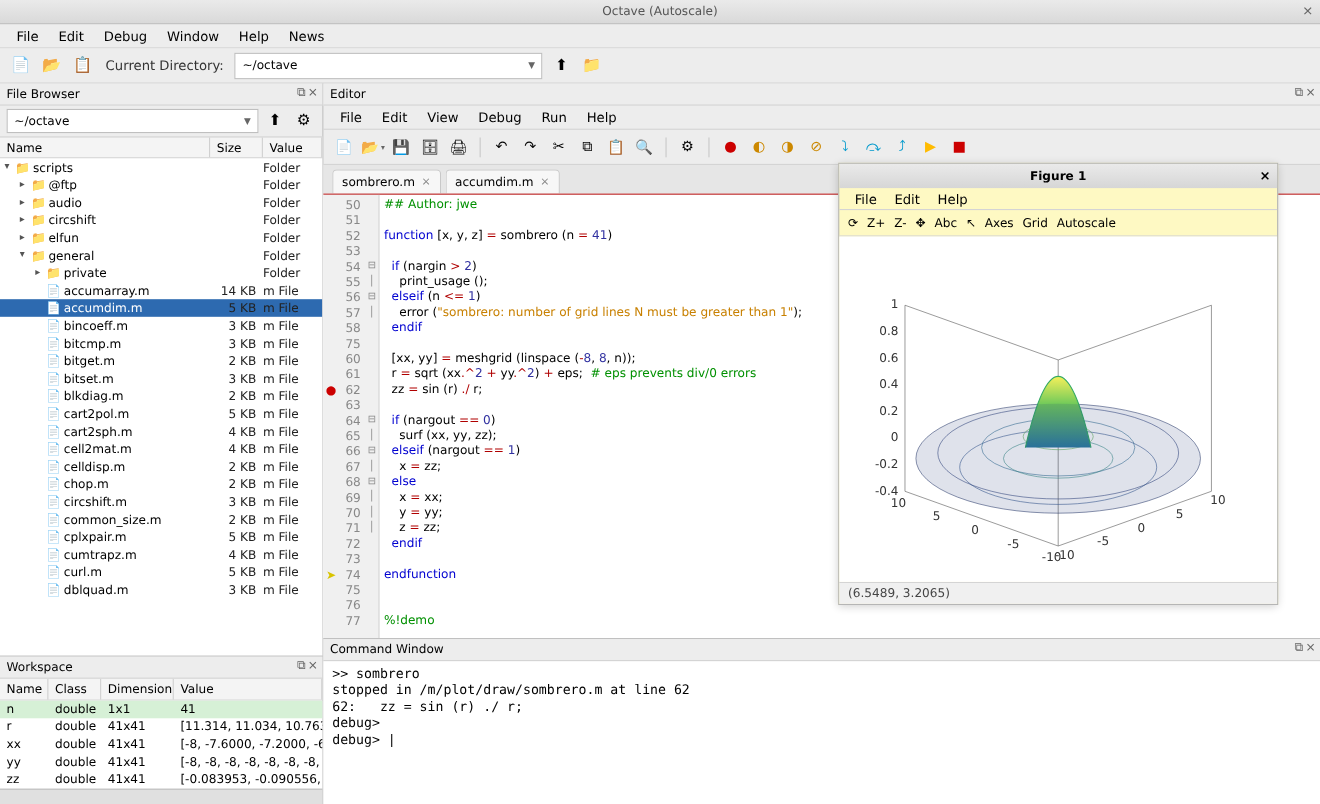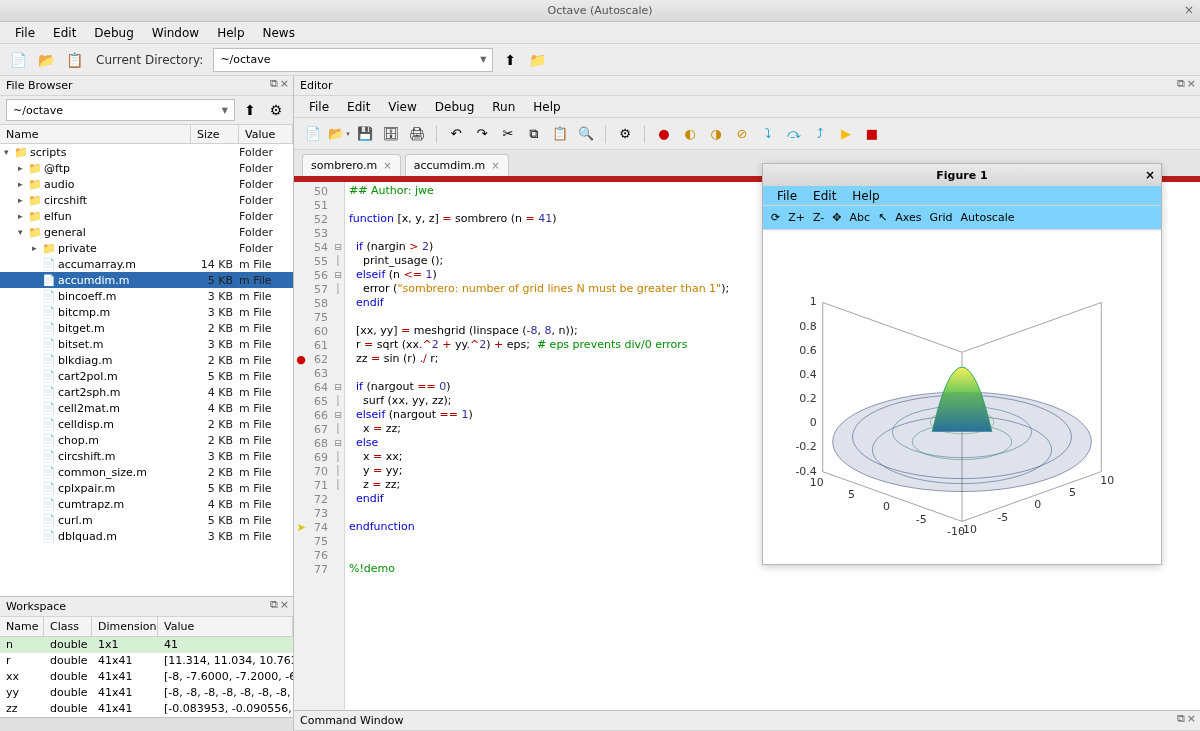--- a/index.html
+++ b/index.html
@@ -43,36 +43,36 @@
 .rightcol { flex: 1; display: flex; flex-direction: column; position: relative; justify-content: space-between; }
 .editor-menubar { height: 22px; display: flex; align-items: center; padding: 0 6px; border-bottom: 1px solid #d4d4d4; }
 .editor-menubar > div { padding: 3px 9px; font-size: 12px; cursor: pointer; }
 .editor-toolbar { height: 32px; display: flex; align-items: center; gap: 4px; padding: 0 8px; border-bottom: 1px solid #d4d4d4; }
 .ebtn { width: 22px; height: 22px; display: flex; align-items: center; justify-content: center; cursor: pointer; font-size: 13px; }
 .ebtn.dd::after { content: "▾"; font-size: 7px; margin-left: 2px; color: #666; }
 .sep { width: 1px; height: 18px; background: #c8c8c8; margin: 0 4px; }
 .tabbar { height: 26px; display: flex; align-items: flex-end; padding: 0 8px; gap: 4px; background: #e6e6e6; }
 .tab { background: #f7f7f7; border: 1px solid #c8c8c8; border-bottom: none; padding: 4px 8px; border-radius: 4px 4px 0 0; font-size: 12px; display: flex; align-items: center; gap: 6px; cursor:pointer; }
 .tab .x { color: #888; font-size: 10px; }
-.codearea { flex: 1; background: #fff; display: flex; font-family: "DejaVu Sans Mono", monospace; font-size: 12px; overflow: hidden; border-top: 6px solid #b91c1c; }
+.codearea { flex: 1; background: #fff; display: flex; font-family: "DejaVu Sans Mono", monospace; font-size: 12px; overflow: hidden; border-top: 1px solid #b91c1c; }
 .gutter { background: #f0f0f0; border-right: 1px solid #d6d6d6; padding: 2px 0; }
 .gline { display: flex; align-items: center; height: 14px; }
 .gline .bp { width: 14px; text-align: center; }
 .gline .ln { width: 24px; text-align: right; color: #888; font-size: 11px; padding-right: 4px; }
 .gline .fold { width: 12px; text-align: center; color: #888; font-size: 9px; }
 .code { padding: 2px 0 2px 4px; white-space: pre; line-height: 14px; }
 .code .kw { color: #0000d0; font-weight: normal; }
 .code .str { color: #c88000; }
 .code .cmt { color: #009000; }
 .code .op { color: #b00000; }
 .code .num { color: #3030a0; }
 .statusline { height: 22px; border-top: 1px solid #c8c8c8; display: flex; align-items: center; gap: 24px; padding: 0 10px; font-size: 12px; background: #ededed; }
 .cmdwin { border-top: 1px solid #c0c0c0; }
 .cmdbody { background: #fff; font-family: "DejaVu Sans Mono", monospace; font-size: 12px; padding: 4px 8px; white-space: pre; line-height: 15px; }
-.figwin { position: absolute; right: 38px; top: 87px; width: 400px; height: 402px; background: #7dd3fc; border: 1px solid #b5b5b5; box-shadow: 0 2px 8px rgba(0,0,0,.2); display: flex; flex-direction: column; }
+.figwin { position: absolute; right: 38px; top: 72px; width: 400px; height: 402px; background: #fef9c3; border: 1px solid #b5b5b5; box-shadow: 0 2px 8px rgba(0,0,0,.2); display: flex; flex-direction: column; }
 .figtitle { height: 22px; background: linear-gradient(#eaeaea,#d6d6d6); display: flex; align-items: center; justify-content: center; font-weight: bold; font-size: 12px; position: relative; }
 .figtitle .fx { position: absolute; right: 6px; font-size: 12px; cursor: pointer; }
 .figmenubar { height: 20px; display: flex; align-items: center; padding: 0 6px; border-bottom: 1px solid #d4d4d4; }
 .figmenubar > div { padding: 2px 8px; font-size: 12px; cursor: pointer; }
 .figtoolbar { height: 24px; display: flex; align-items: center; gap: 8px; padding: 0 8px; border-bottom: 1px solid #d4d4d4; font-size: 11px; }
 .figtoolbar > div { cursor: pointer; }
 .figcanvas { flex: 1; background: #fff; position: relative; }
 .figstatus { height: 20px; border-top: 1px solid #d4d4d4; display: flex; align-items: center; padding: 0 8px; font-size: 11px; color: #444; background: #f0f0f0; }
 .scrollbarx { height: 14px; background: #e0e0e0; border-top: 1px solid #c0c0c0; }
 </style>
@@ -613,20 +613,25 @@
     </div>
 
     <div class="cmdwin">
       <div class="panel-title">
         <span>Command Window</span>
         <span class="pin">
             <span>⧉</span>
             <span>×</span>
           </span>
       </div>
+      <div class="cmdbody" style="height:130px">&gt;&gt; sombrero
+stopped in /m/plot/draw/sombrero.m at line 62
+62:   zz = sin (r) ./ r;
+debug&gt;
+debug&gt; |</div>
     </div>
 
     <div class="figwin">
       <div class="figtitle">
         <span>Figure 1</span>
         <span class="fx">×</span>
       </div>
       <div class="figmenubar" id="fig-menubar">
           <div>File</div>
           <div>Edit</div>
@@ -693,15 +698,16 @@
           <defs>
             <linearGradient id="pk" x1="0" y1="0" x2="0" y2="1">
               <stop offset="0" stop-color="#f5f05a"></stop>
               <stop offset="0.4" stop-color="#6ec95a"></stop>
               <stop offset="1" stop-color="#2a7aa0"></stop>
             </linearGradient>
           </defs>
           <ellipse cx="200" cy="200" rx="130" ry="50" fill="rgba(42,60,120,0.15)"></ellipse>
         </svg>
       </div>
+      <div class="figstatus">(6.5489, 3.2065)</div>
     </div>
   </div>
 </div>
 
 </body></html>

